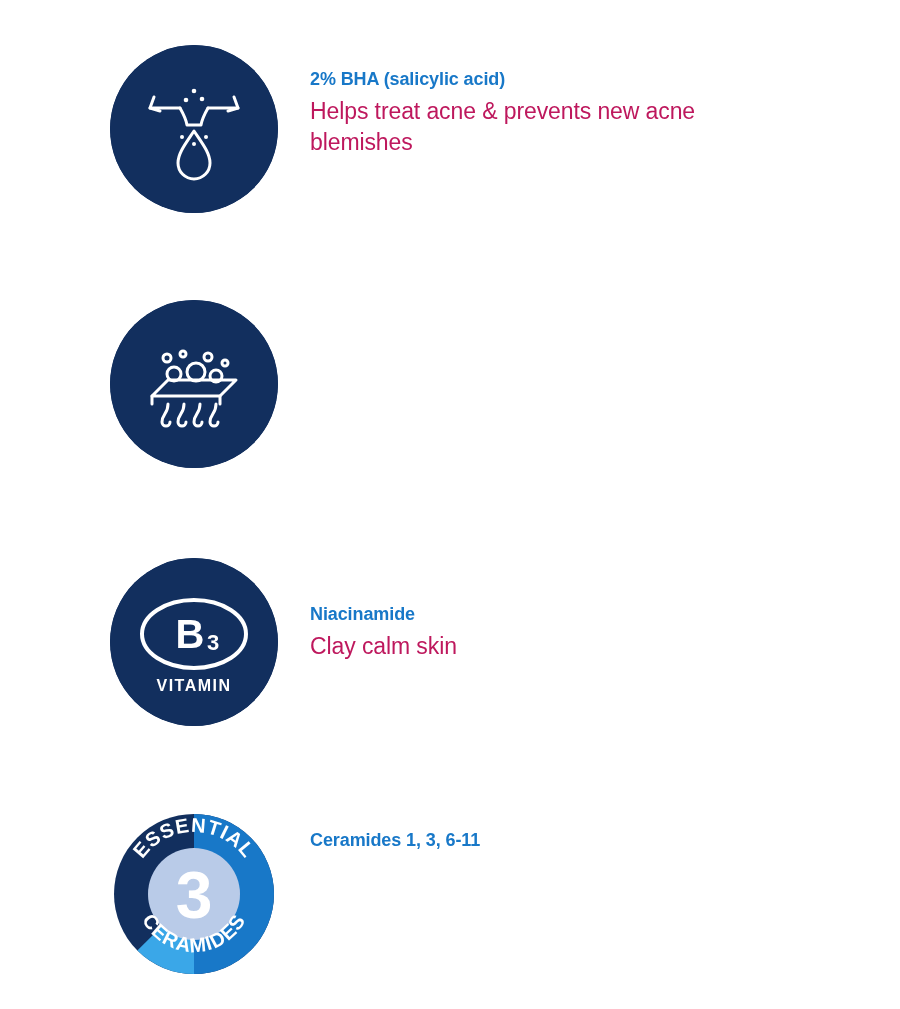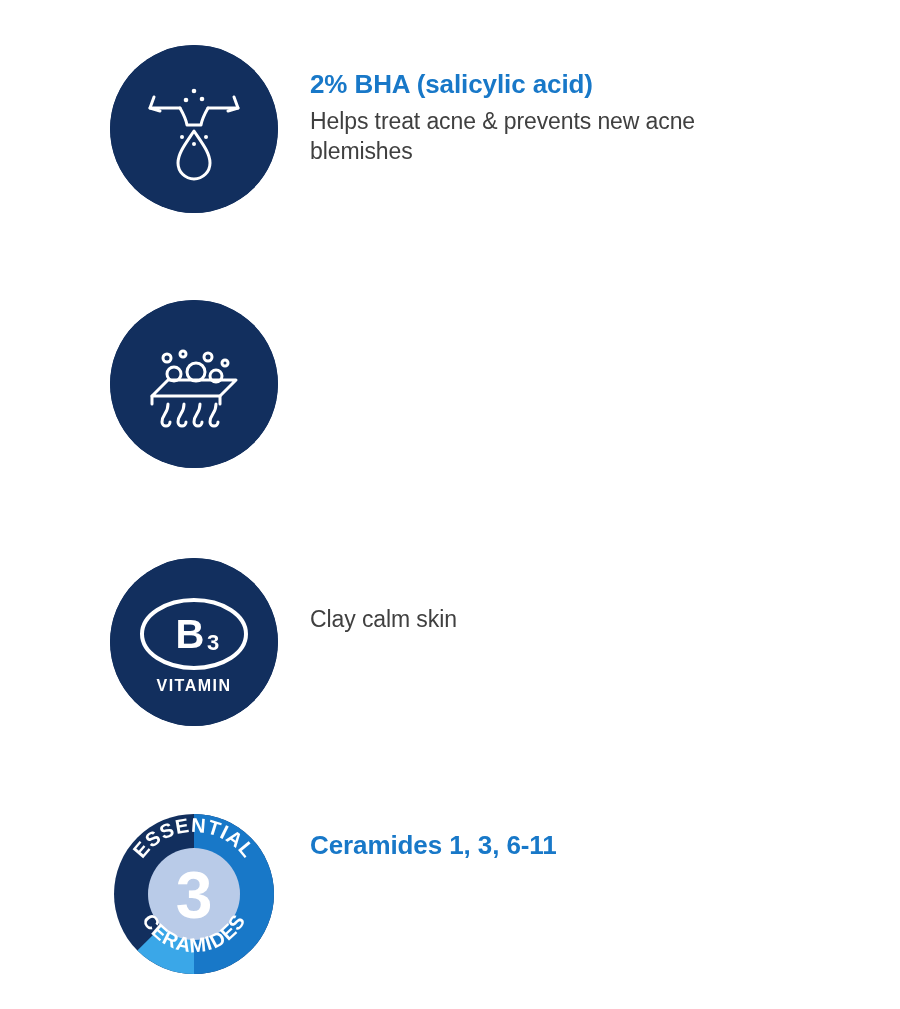--- a/index.html
+++ b/index.html
@@ -54,28 +54,28 @@
   .row-text {
     margin-left: 32px;
     padding-top: 24px;
     max-width: 430px;
   }
   .row-3 .row-text { padding-top: 20px; text-align: center; }
   .row-2 .row-text { padding-top: 46px; }
   .row-1 .row-text { padding-top: 30px; }
   .feature-title {
     color: #1878c8;
-    font-size: 26px;
+    font-size: 18px;
     font-weight: bold;
     line-height: 1.18;
     margin: 0 0 6px 0;
     letter-spacing: -0.1px;
   }
   .feature-desc {
-    color: #404040;
+    color: #be185d;
     font-size: 23px;
     line-height: 1.33;
     margin: 0;
     letter-spacing: -0.1px;
   }
   
   .ceramides-badge {
     width: 168px;
     height: 168px;
     flex: 0 0 168px;
@@ -145,20 +145,21 @@
       <div class="icon-badge">
         <svg viewBox="0 0 168 168" xmlns="http://www.w3.org/2000/svg">
           <circle cx="84" cy="84" r="84" fill="#122f5e"></circle>
           <ellipse cx="84" cy="76" rx="52" ry="34" fill="none" stroke="#ffffff" stroke-width="4"></ellipse>
           <text x="80" y="90" text-anchor="middle" font-family="Liberation Sans, sans-serif" font-size="40" font-weight="bold" fill="#ffffff">B</text>
           <text x="103" y="92" text-anchor="middle" font-family="Liberation Sans, sans-serif" font-size="22" font-weight="bold" fill="#ffffff">3</text>
           <text x="84" y="133" text-anchor="middle" font-family="Liberation Sans, sans-serif" font-size="16" font-weight="bold" letter-spacing="1.5" fill="#ffffff">VITAMIN</text>
         </svg>
       </div>
       <div class="row-text">
+        <p class="feature-title">Niacinamide</p>
         <p class="feature-desc">Clay calm skin</p>
       </div>
     </div>
 
     <div class="feature-row row-3">
       <div class="ceramides-badge">
         <svg viewBox="0 0 168 168" xmlns="http://www.w3.org/2000/svg">
           <defs>
             <path id="arcTop" d="M 22 84 A 62 62 0 0 1 146 84"></path>
             <path id="arcBottom" d="M 26 84 A 58 58 0 0 0 142 84"></path>

